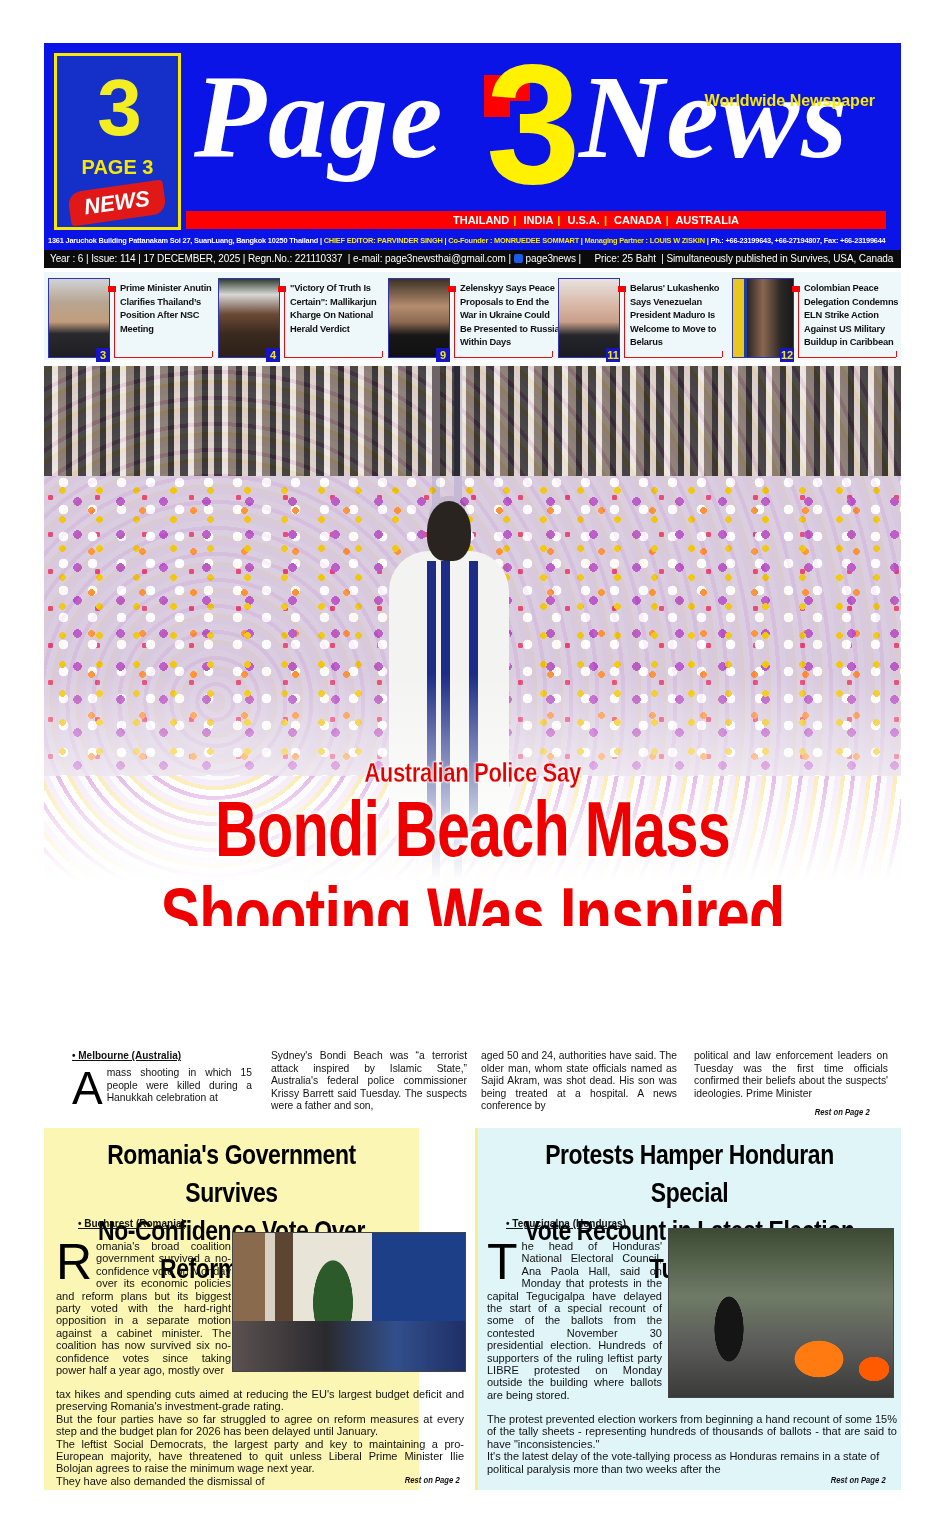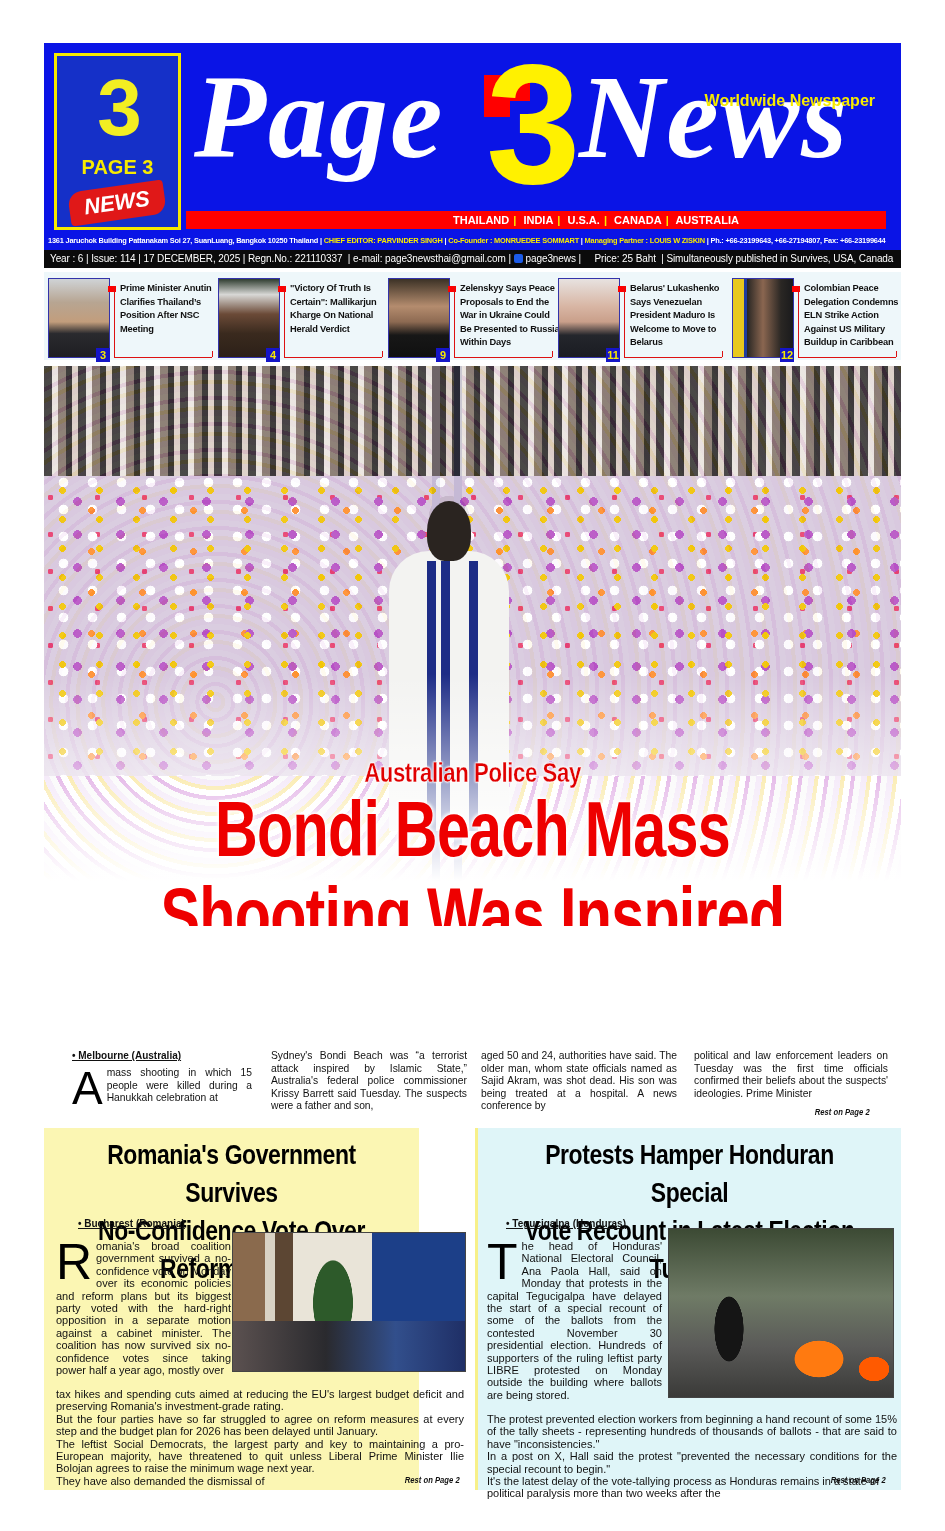--- a/index.html
+++ b/index.html
@@ -249,19 +249,18 @@
       <span>Vote Recount in Latest Election Turmoil</span>
     </h2>
     <div class="dl" style="left:28px;">•  Tegucigalpa (Honduras)</div>
     <div class="photo hon-photo"></div>
     <div class="body-top" style="left:9px;top:112px;">
       <span class="dropcap">T</span>
       <span>he head of Honduras' National Electoral Council, Ana Paola Hall, said on Monday that protests in the capital Tegucigalpa have delayed the start of a special recount of some of the ballots from the contested November 30 presidential election. Hundreds of supporters of the ruling leftist party LIBRE protested on Monday outside the building where ballots are being stored.</span>
     </div>
     <div class="body-full" style="left:9px;top:285px;width:410px;">
       <p>The protest prevented election workers from beginning a hand recount of some 15% of the tally sheets - representing hundreds of thousands of ballots - that are said to have "inconsistencies."</p>
-      <p>In a post on X, Hall said the protest "prevented the necessary conditions for the special recount to begin."</p>
       <p style="text-align:left;">It's the latest delay of the vote-tallying process as Honduras remains in a state of political paralysis more than two weeks after the</p>
     </div>
     <div class="rest" style="left:348px;top:347px;">Rest on Page 2</div>
   </article>
 
 </div>
 
 </body></html>

